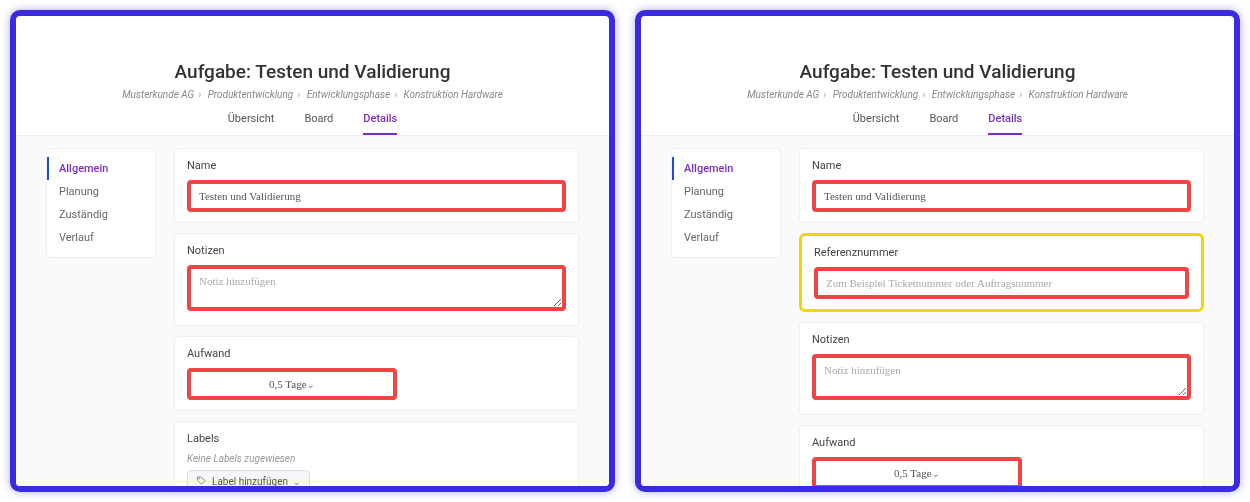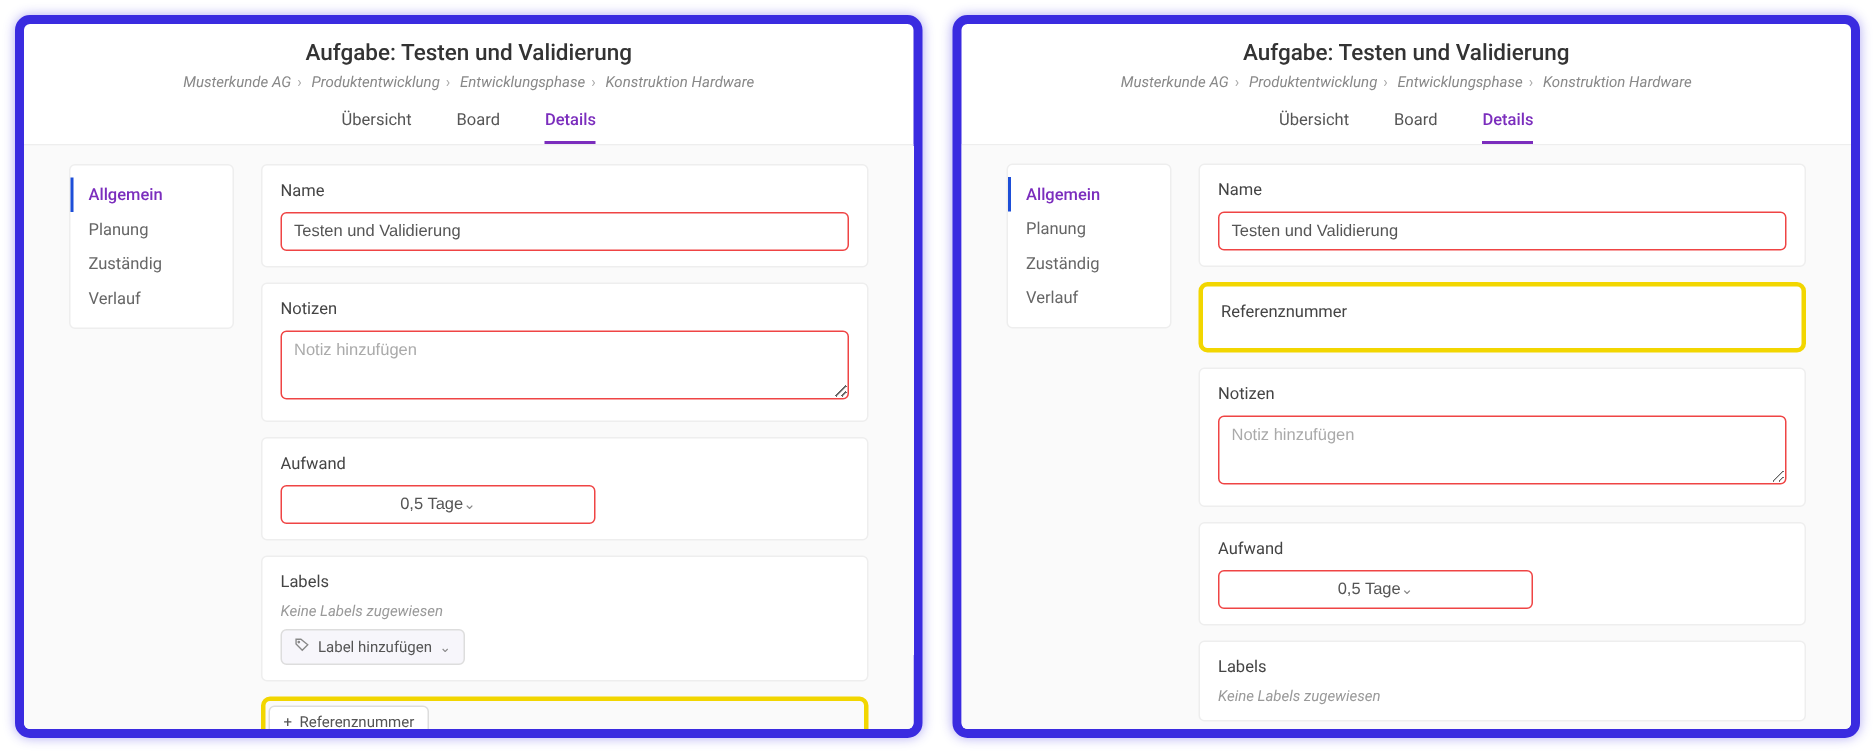--- a/index.html
+++ b/index.html
@@ -20,23 +20,24 @@
     overflow: hidden;
     display: flex;
     flex-direction: column;
     box-shadow: 0 0 8px rgba(58,43,224,0.4);
   }
   .header {
     text-align: center;
     padding: 10px 0 4px;
   }
   .title {
-    font-size: 15px;
+    font-size: 19px;
     color: #333;
     font-weight: 500;
+    margin-top: 34px;
   }
   .breadcrumb {
     font-size: 10px;
     color: #888;
     font-style: italic;
     margin-top: 6px;
   }
   .breadcrumb span { font-style: italic; }
   .breadcrumb .sep { margin: 0 4px; color: #aaa; font-style: normal; }
   .tabs {
@@ -98,27 +99,27 @@
     padding: 10px 12px;
   }
   .card-label {
     font-size: 11px;
     color: #444;
     margin-bottom: 8px;
     display: block;
   }
   .text-input, .textarea, .select {
     width: 100%;
-    border: 1px solid #ef4444;
+    border: 4px solid #ef4444;
     border-radius: 4px;
     padding: 6px 8px;
     font-size: 11px;
     color: #555;
     background: #fff;
-    font-family: Liberation Sans, sans-serif;
+    font-family: Liberation Serif, serif;
   }
   .textarea {
     height: 46px;
     resize: vertical;
   }
   .select {
     display: flex;
     justify-content: center;
     align-items: center;
     width: 210px;
@@ -258,20 +259,21 @@
       <div class="sidebar-item">Zuständig</div>
       <div class="sidebar-item">Verlauf</div>
     </div>
     <div class="main">
       <div class="card">
         <span class="card-label">Name</span>
         <input class="text-input" value="Testen und Validierung" style="">
       </div>
       <div class="card highlight">
         <span class="card-label">Referenznummer</span>
+        <input class="text-input" placeholder="Zum Beispiel Ticketnummer oder Auftragsnummer" style="">
       </div>
       <div class="card">
         <span class="card-label">Notizen</span>
         <textarea class="textarea" placeholder="Notiz hinzufügen" style=""></textarea>
       </div>
       <div class="card">
         <span class="card-label">Aufwand</span>
         <div class="select">
           <span>0,5 Tage</span>
           <span class="chev">⌄</span>

